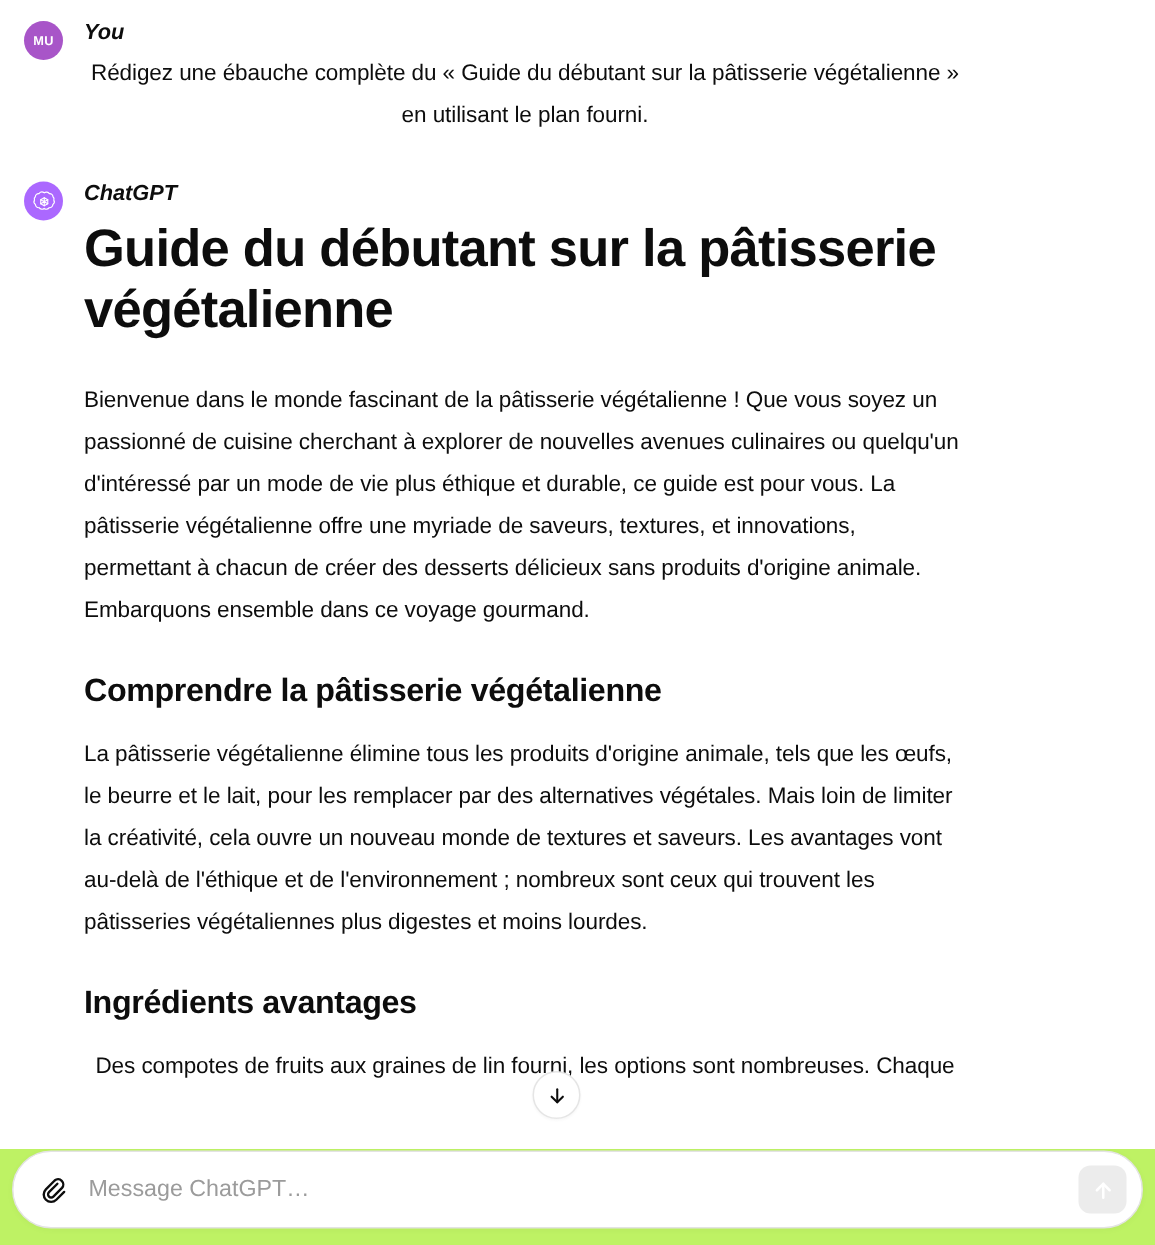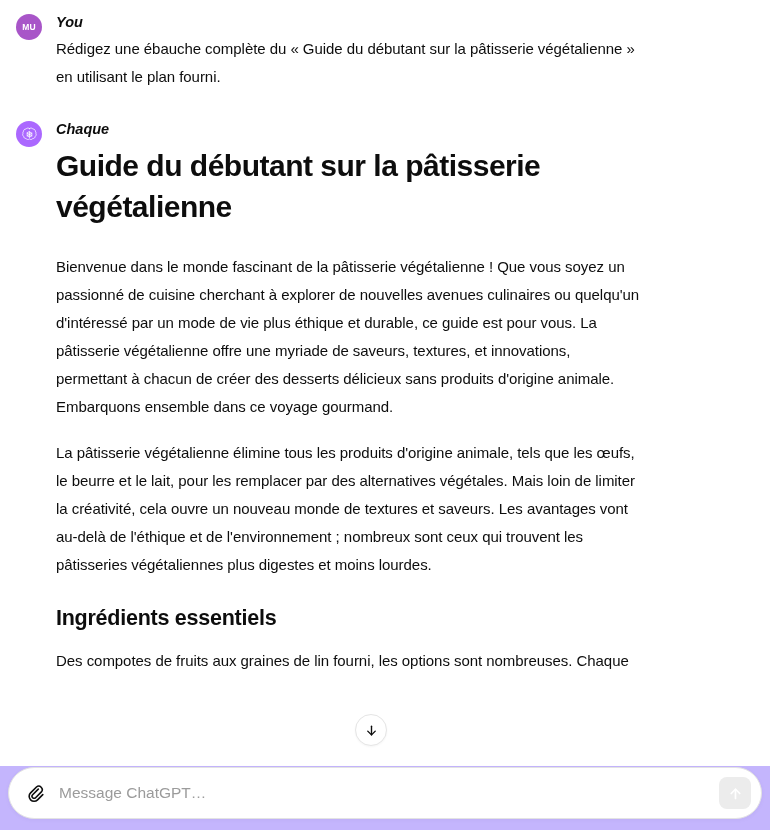--- a/index.html
+++ b/index.html
@@ -76,24 +76,24 @@
     font-style: italic;
   }
 
   .para {
     font-size: 15px;
     line-height: 28px;
     color: #0d0d0d;
     margin: 0 0 18px 0;
     letter-spacing: -0.05px;
   }
-  .para.tight { margin-bottom: 0; }
+  .para.tight { margin-bottom: 0; text-align: center; }
 
   h1.doc-title {
-    font-size: 30px;
+    font-size: 35px;
     line-height: 41px;
     font-weight: 700;
     letter-spacing: -0.5px;
     margin: 6px 0 26px 0;
     color: #0d0d0d;
   }
   h2.doc-h2 {
     font-size: 21.5px;
     line-height: 30px;
     font-weight: 700;
@@ -141,21 +141,21 @@
     pointer-events: none;
   }
 
   
   #composer-bar {
     position: absolute;
     left: 0;
     bottom: 0;
     width: 770px;
     height: 64px;
-    background: #c4b5fd;
+    background: #bef264;
     z-index: 50;
     display: flex;
     align-items: center;
     padding: 0 8px 10px 8px;
   }
   #composer {
     flex: 1;
     height: 52px;
     border: 1px solid #e3e3e3;
     border-radius: 26px;
@@ -230,30 +230,31 @@
         <span>
           <svg viewBox="0 0 24 24" fill="none" stroke="#ffffff" stroke-width="1.1" stroke-linecap="round" stroke-linejoin="round" aria-hidden="true">
             <path d="M12 3.6c1.5-1.2 3.7-0.9 4.8 0.7 1.8-0.2 3.4 1.2 3.4 3 0.9 0.8 1.2 2.1 0.8 3.2 0.8 1.4 0.4 3.2-0.9 4.1 0 1.8-1.6 3.2-3.4 3-1.1 1.6-3.3 1.9-4.8 0.7-1.5 1.2-3.7 0.9-4.8-0.7-1.8 0.2-3.4-1.2-3.4-3-1.3-0.9-1.7-2.7-0.9-4.1-0.4-1.1-0.1-2.4 0.8-3.2 0-1.8 1.6-3.2 3.4-3C8.3 2.7 10.5 2.4 12 3.6z"></path>
             <path d="M12 8.2l3.3 1.9v3.8L12 15.8l-3.3-1.9v-3.8z"></path>
             <path d="M12 8.2v7.6M8.7 10.1l6.6 3.8M15.3 10.1l-6.6 3.8"></path>
           </svg>
         </span>
       </div>
     </div>
     <div class="msg-body">
-      <div class="author">Chaque</div>
+      <div class="author">ChatGPT</div>
 
       <h1 class="doc-title">Guide du débutant sur la pâtisserie végétalienne</h1>
 
       <p class="para">Bienvenue dans le monde fascinant de la pâtisserie végétalienne ! Que vous soyez un passionné de cuisine cherchant à explorer de nouvelles avenues culinaires ou quelqu'un d'intéressé par un mode de vie plus éthique et durable, ce guide est pour vous. La pâtisserie végétalienne offre une myriade de saveurs, textures, et innovations, permettant à chacun de créer des desserts délicieux sans produits d'origine animale. Embarquons ensemble dans ce voyage gourmand.</p>
 
+      <h2 class="doc-h2">Comprendre la pâtisserie végétalienne</h2>
 
       <p class="para">La pâtisserie végétalienne élimine tous les produits d'origine animale, tels que les œufs, le beurre et le lait, pour les remplacer par des alternatives végétales. Mais loin de limiter la créativité, cela ouvre un nouveau monde de textures et saveurs. Les avantages vont au-delà de l'éthique et de l'environnement ; nombreux sont ceux qui trouvent les pâtisseries végétaliennes plus digestes et moins lourdes.</p>
 
-      <h2 class="doc-h2">Ingrédients essentiels</h2>
+      <h2 class="doc-h2">Ingrédients avantages</h2>
 
 
       <p class="para tight">Des compotes de fruits aux graines de lin fourni, les options sont nombreuses. Chaque</p>
     </div>
   </div>
 </div>
 
 <div id="scroll-bottom-btn">
   <span>
     <svg viewBox="0 0 24 24" fill="none" stroke="#0d0d0d" stroke-width="2.2" stroke-linecap="round" stroke-linejoin="round" aria-hidden="true">

